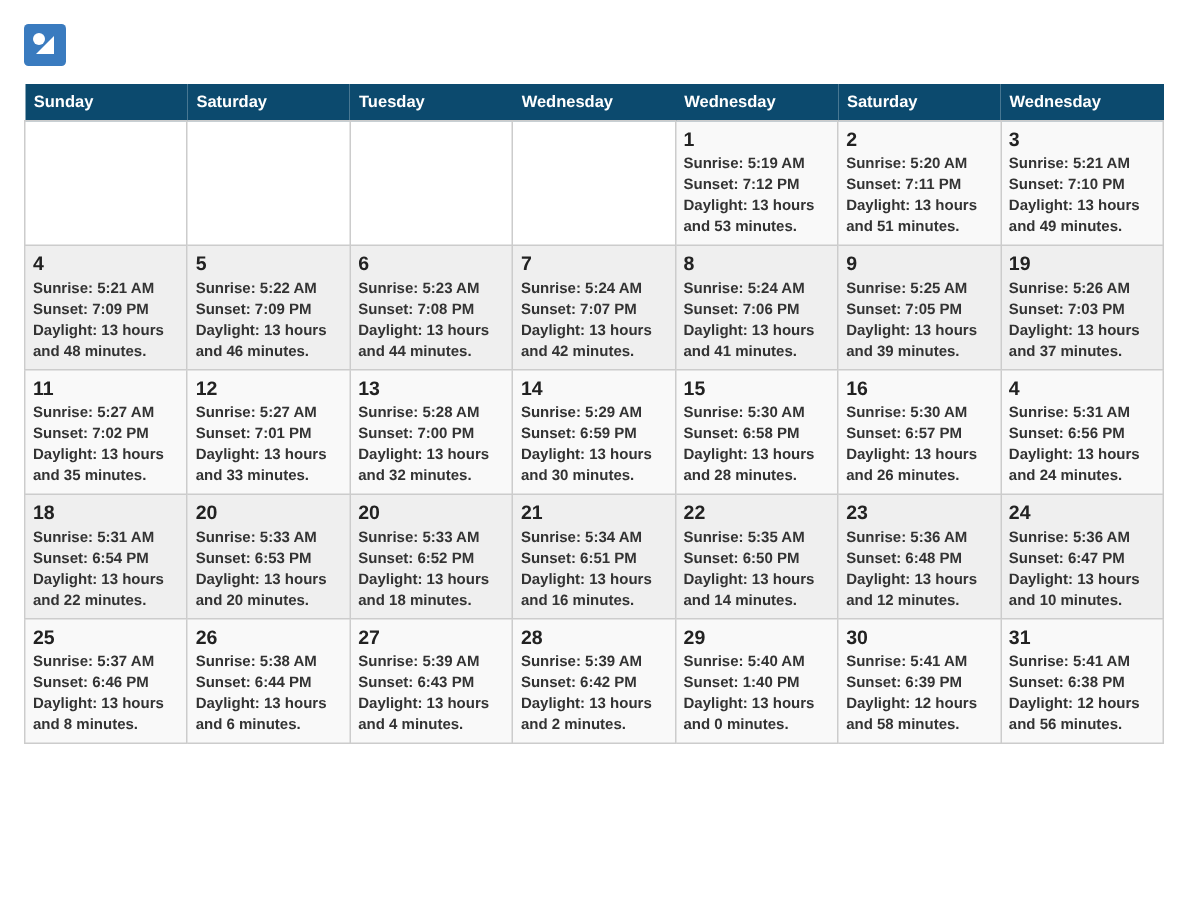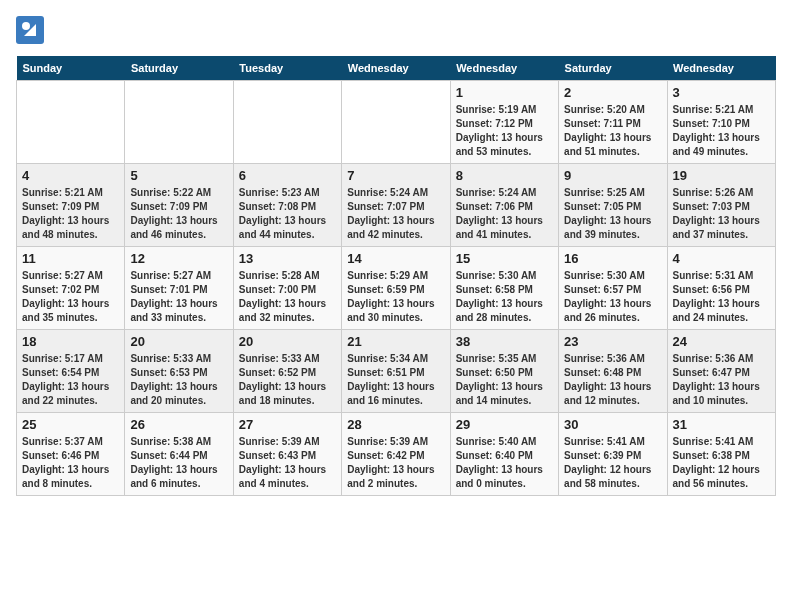--- a/index.html
+++ b/index.html
@@ -248,21 +248,21 @@
           <span class="day-num">4</span>
           <div class="cell-info">Sunrise: 5:31 AM
 Sunset: 6:56 PM
 Daylight: 13 hours
 and 24 minutes.</div>
         </td>
       </tr>
       <tr>
         <td>
           <span class="day-num">18</span>
-          <div class="cell-info">Sunrise: 5:17 AM
+          <div class="cell-info">Sunrise: 5:31 AM
 Sunset: 6:54 PM
 Daylight: 13 hours
 and 22 minutes.</div>
         </td>
         <td>
           <span class="day-num">20</span>
           <div class="cell-info">Sunrise: 5:33 AM
 Sunset: 6:53 PM
 Daylight: 13 hours
 and 20 minutes.</div>
@@ -275,21 +275,21 @@
 and 18 minutes.</div>
         </td>
         <td>
           <span class="day-num">21</span>
           <div class="cell-info">Sunrise: 5:34 AM
 Sunset: 6:51 PM
 Daylight: 13 hours
 and 16 minutes.</div>
         </td>
         <td>
-          <span class="day-num">38</span>
+          <span class="day-num">22</span>
           <div class="cell-info">Sunrise: 5:35 AM
 Sunset: 6:50 PM
 Daylight: 13 hours
 and 14 minutes.</div>
         </td>
         <td>
           <span class="day-num">23</span>
           <div class="cell-info">Sunrise: 5:36 AM
 Sunset: 6:48 PM
 Daylight: 13 hours
@@ -328,21 +328,21 @@
         <td>
           <span class="day-num">28</span>
           <div class="cell-info">Sunrise: 5:39 AM
 Sunset: 6:42 PM
 Daylight: 13 hours
 and 2 minutes.</div>
         </td>
         <td>
           <span class="day-num">29</span>
           <div class="cell-info">Sunrise: 5:40 AM
-Sunset: 6:40 PM
+Sunset: 1:40 PM
 Daylight: 13 hours
 and 0 minutes.</div>
         </td>
         <td>
           <span class="day-num">30</span>
           <div class="cell-info">Sunrise: 5:41 AM
 Sunset: 6:39 PM
 Daylight: 12 hours
 and 58 minutes.</div>
         </td>

